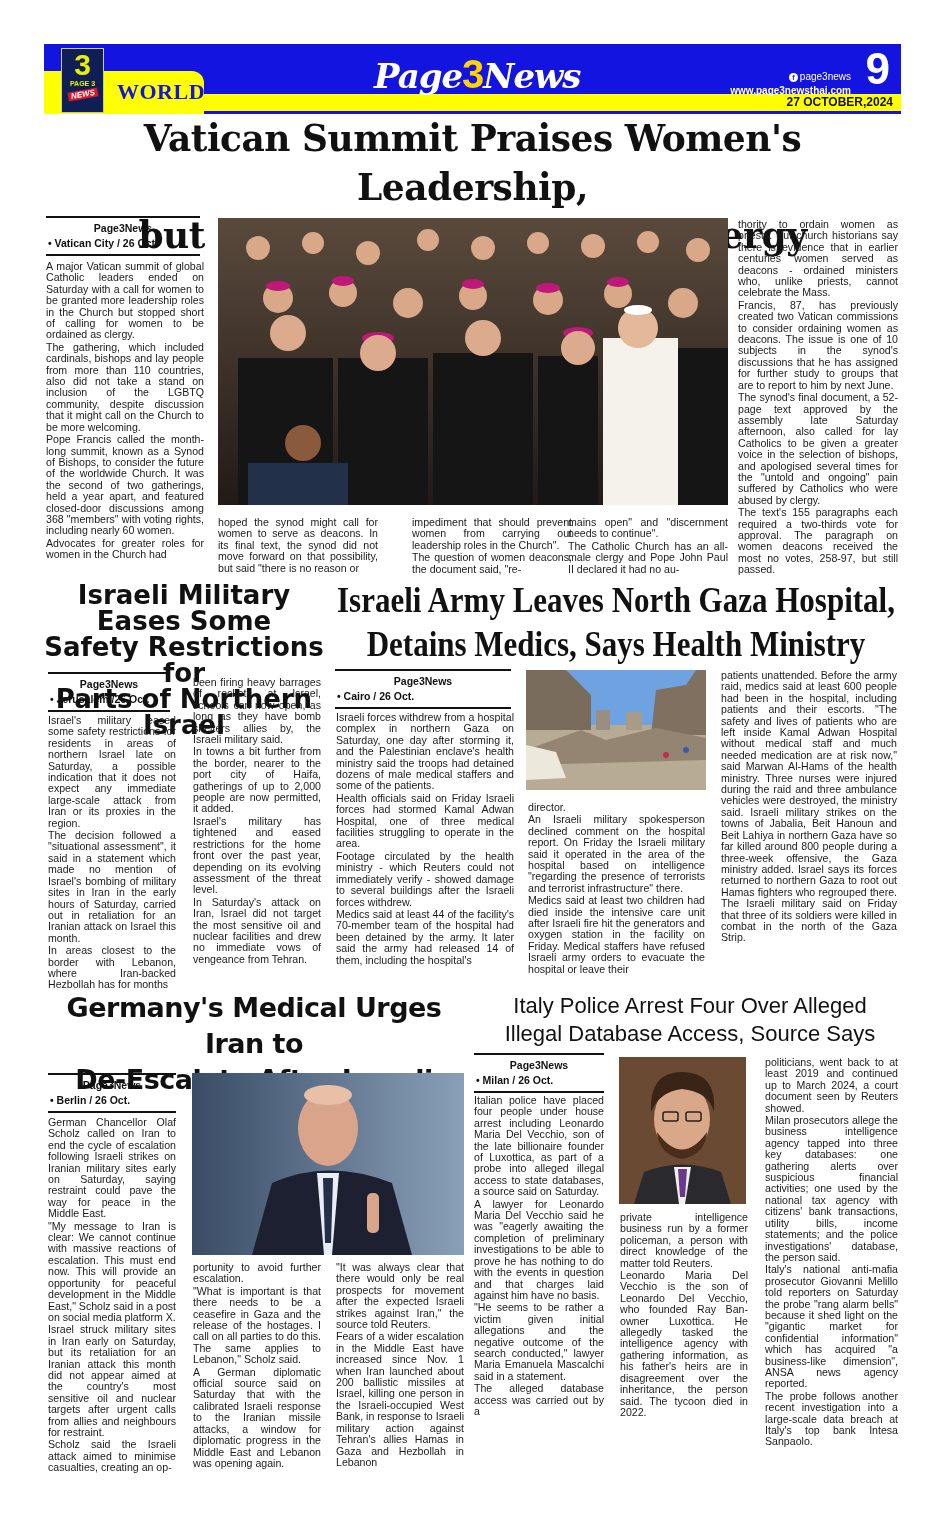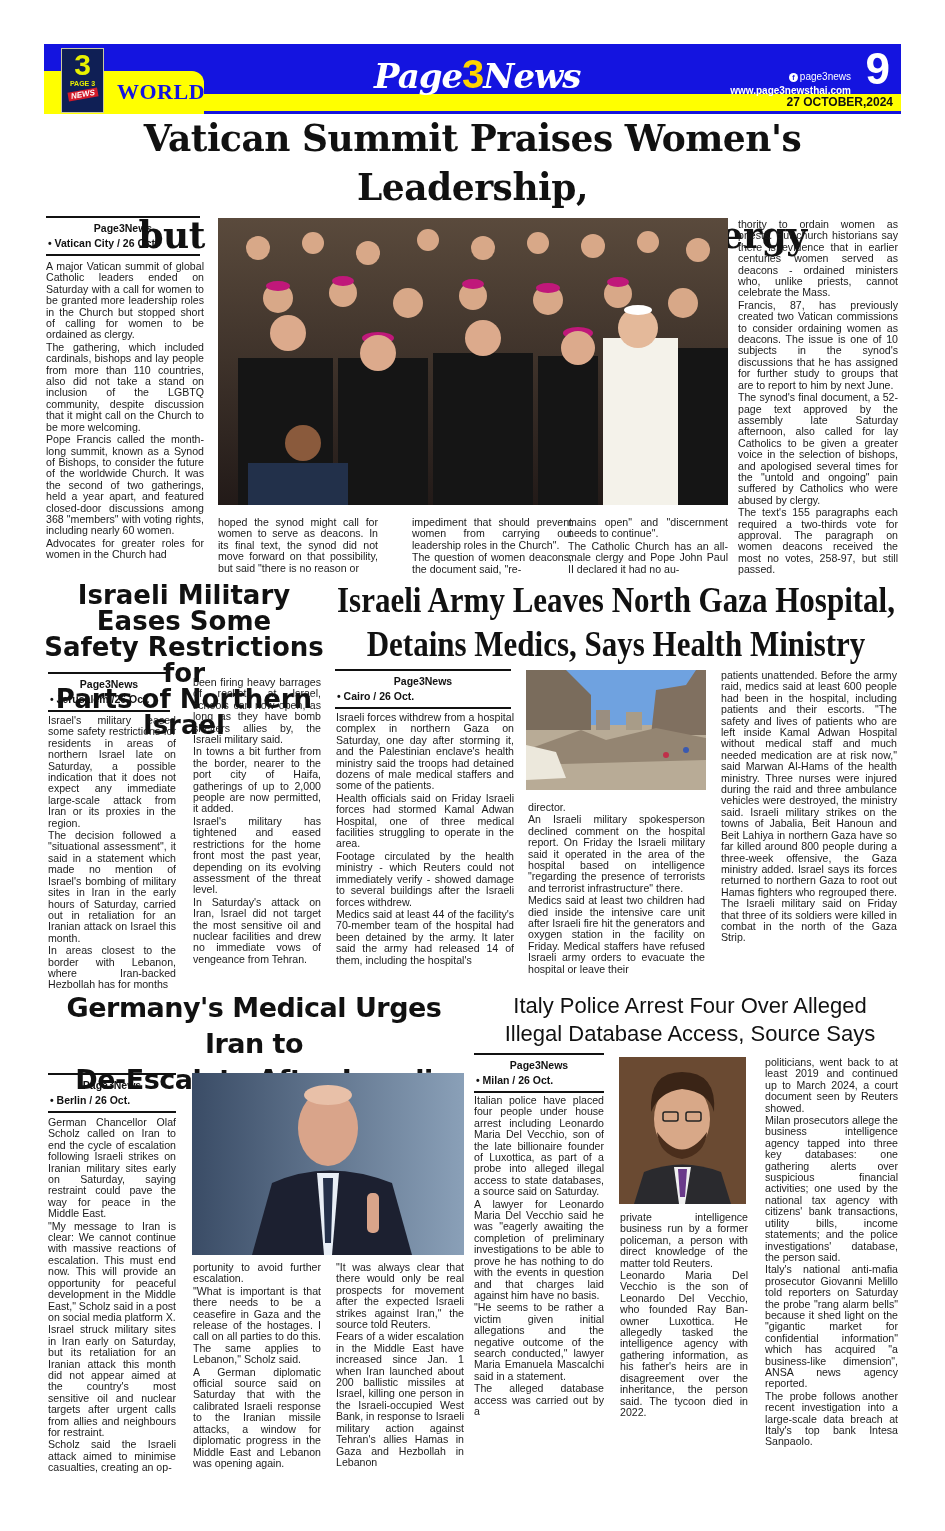--- a/index.html
+++ b/index.html
@@ -162,21 +162,21 @@
 </div>
 
 <div class="col" style="left:48px; top:715px; width:128px;">
   <p>Israel's military eased some safety restrictions for residents in areas of northern Israel late on Saturday, a possible indication that it does not expect any immediate large-scale attack from Iran or its proxies in the region.</p>
   <p>The decision followed a "situational assessment", it said in a statement which made no mention of Israel's bombing of military sites in Iran in the early hours of Saturday, carried out in retaliation for an Iranian attack on Israel this month.</p>
   <p>In areas closest to the border with Lebanon, where Iran-backed Hezbollah has for months</p>
 </div>
 <div class="col" style="left:193px; top:677px; width:128px;">
   <p>been firing heavy barrages of rockets at Israel, schools can now open, as long as they have bomb shelters allies by, the Israeli military said.</p>
   <p>In towns a bit further from the border, nearer to the port city of Haifa, gatherings of up to 2,000 people are now permitted, it added.</p>
-  <p>Israel's military has tightened and eased restrictions for the home front most the past year, depending on its evolving assessment of the threat level.</p>
+  <p>Israel's military has tightened and eased restrictions for the home front over the past year, depending on its evolving assessment of the threat level.</p>
   <p>In Saturday's attack on Iran, Israel did not target the most sensitive oil and nuclear facilities and drew no immediate vows of vengeance from Tehran.</p>
 </div>
 
 <div class="h2-serif" style="left:326px; top:577px; width:580px; font-size:31px; line-height:39px; transform:scaleY(1.15); transform-origin: top center;">
   <div>Israeli Army Leaves North Gaza Hospital,</div>
   <div>Detains Medics, Says Health Ministry</div>
 </div>
 
 <div class="byline" style="left:335px; top:669px; width:176px;">
   <div class="agency">Page3News</div>
@@ -249,21 +249,21 @@
   </svg>
 </div>
 
 <div class="col" style="left:193px; top:1262px; width:128px;">
   <p>portunity to avoid further escalation.</p>
   <p>"What is important is that there needs to be a ceasefire in Gaza and the release of the hostages. I call on all parties to do this. The same applies to Lebanon," Scholz said.</p>
   <p>A German diplomatic official source said on Saturday that with the calibrated Israeli response to the Iranian missile attacks, a window for diplomatic progress in the Middle East and Lebanon was opening again.</p>
 </div>
 <div class="col" style="left:336px; top:1262px; width:128px;">
   <p>"It was always clear that there would only be real prospects for movement after the expected Israeli strikes against Iran," the source told Reuters.</p>
-  <p>Fears of a wider escalation in the Middle East have increased since Jan. 1 when Iran launched about 200 ballistic missiles at Israel, killing one person in the Israeli-occupied West Bank, in response to Israeli military action against Tehran's allies Hamas in Gaza and Hezbollah in Lebanon</p>
+  <p>Fears of a wider escalation in the Middle East have increased since Nov. 1 when Iran launched about 200 ballistic missiles at Israel, killing one person in the Israeli-occupied West Bank, in response to Israeli military action against Tehran's allies Hamas in Gaza and Hezbollah in Lebanon</p>
 </div>
 
 <div class="h2-light" style="left:474px; top:992px; width:432px; font-size:22px; line-height:28px;">
   <div>Italy Police Arrest Four Over Alleged</div>
   <div>Illegal Database Access, Source Says</div>
 </div>
 
 <div class="byline" style="left:474px; top:1053px; width:130px;">
   <div class="agency">Page3News</div>
   <div class="place">• Milan / 26 Oct.</div>

